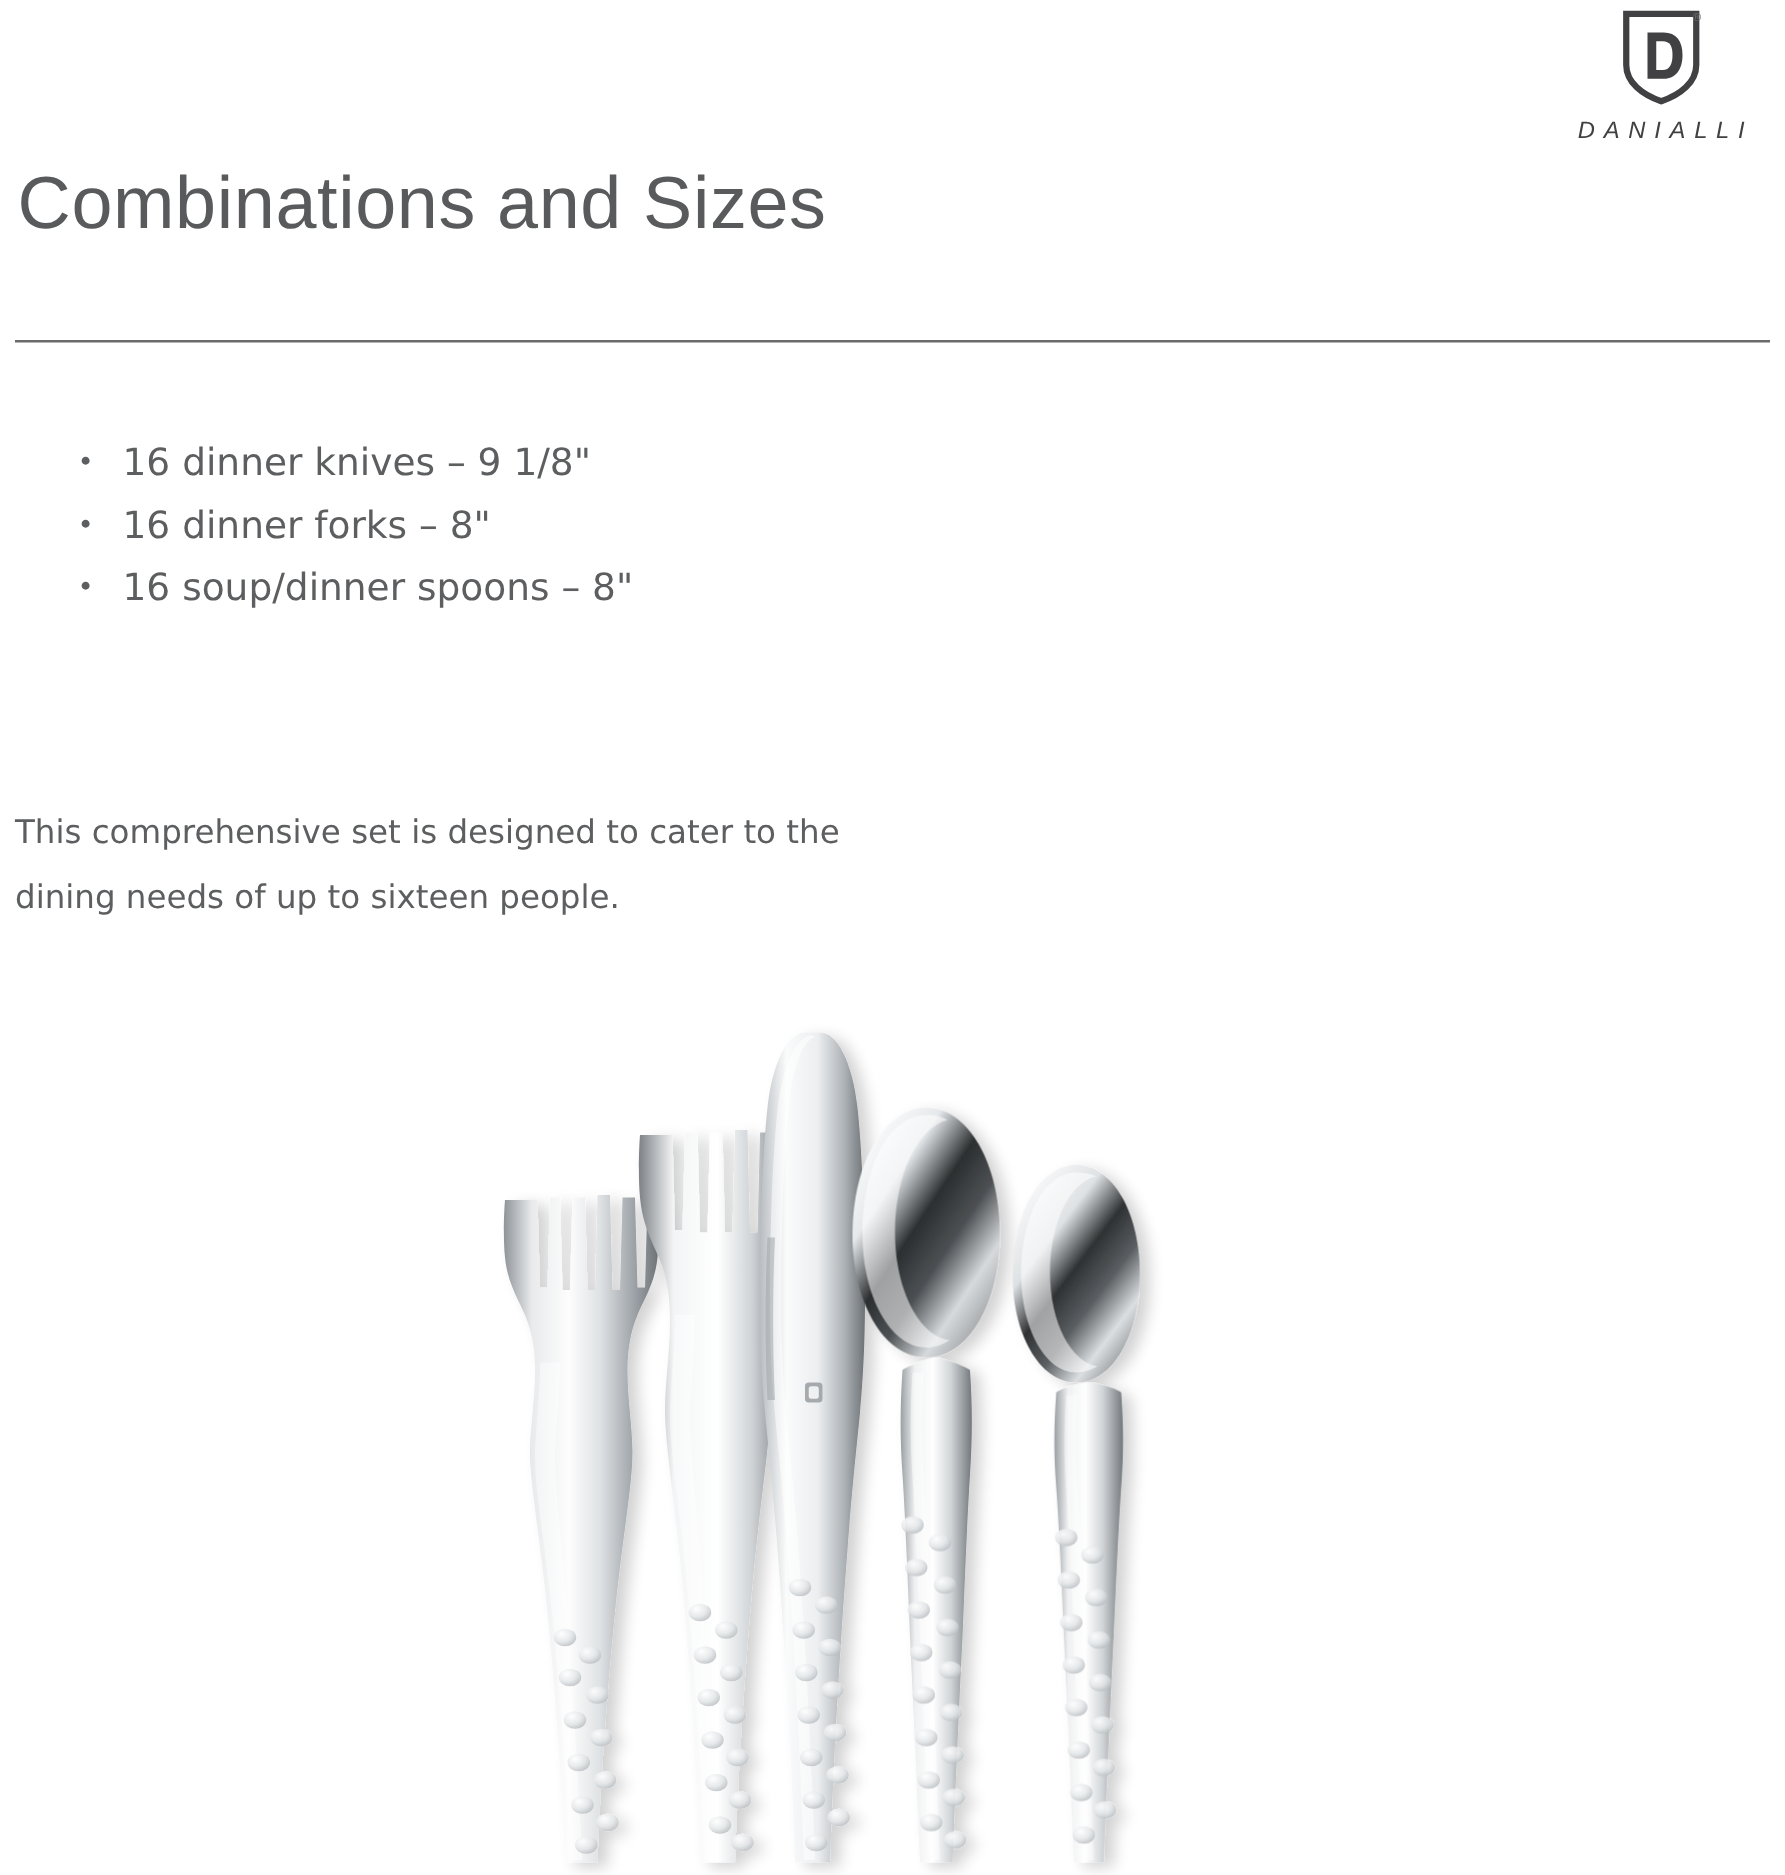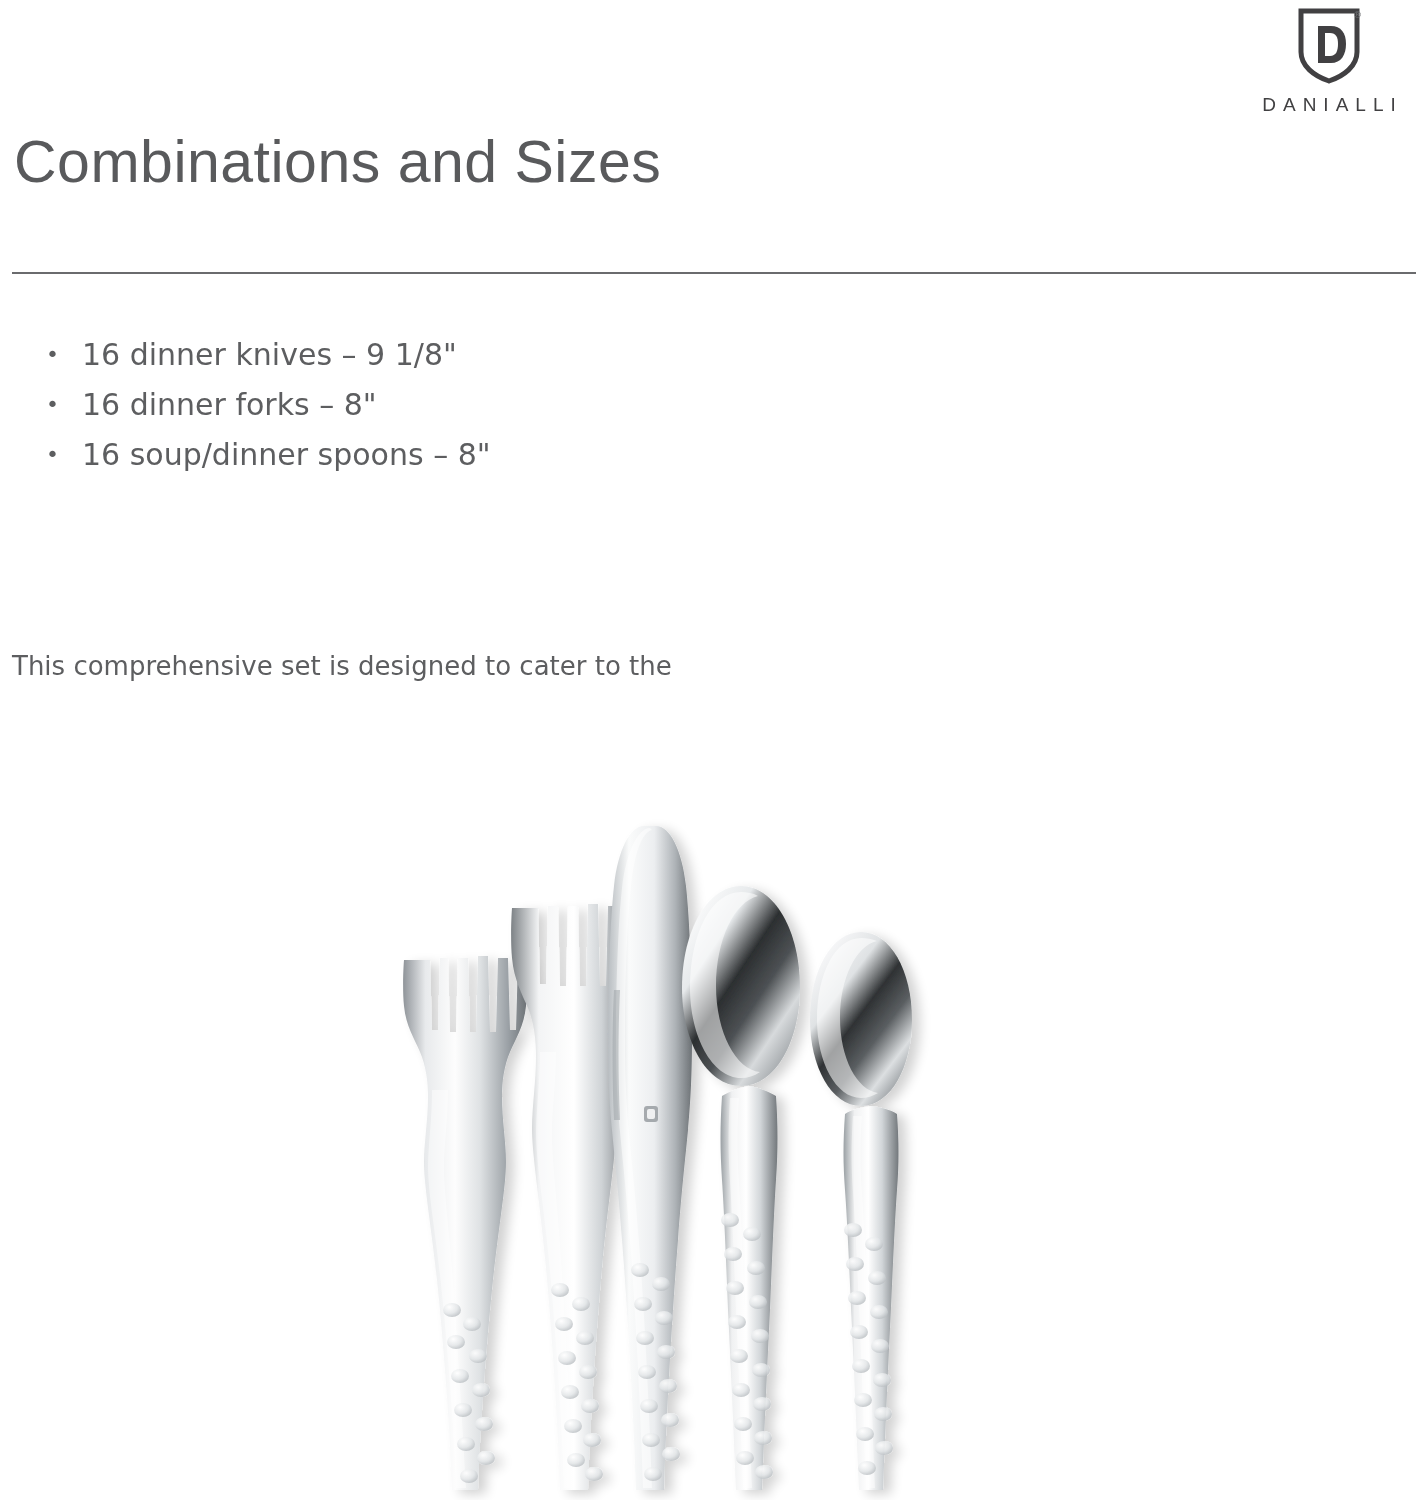--- a/index.html
+++ b/index.html
@@ -31,20 +31,21 @@
     position: relative;
   }
   .brand-shield svg { display: block; }
   .brand-name {
     margin-top: 10px;
     font-size: 19px;
     letter-spacing: 7px;
     color: #414042;
     font-family: "Liberation Sans", sans-serif;
     text-indent: 7px;
+    font-style: italic;
   }
   .brand-reg {
     position: absolute;
     top: 2px;
     right: -2px;
     font-size: 9px;
     color: #6d6e71;
   }
 
   
@@ -68,21 +69,21 @@
     background: #6a6b6d;
   }
 
   
   .spec-list {
     position: absolute;
     left: 14px;
     top: 330px;
     width: 1000px;
     list-style: none;
-    margin: 0;
+    margin: 16px;
     padding: 0;
   }
   .spec-list li {
     position: relative;
     padding-left: 68px;
     font-size: 30px;
     line-height: 50px;
     color: #5d5e60;
     white-space: nowrap;
   }
@@ -136,20 +137,21 @@
 <div class="rule"></div>
 
 <ul class="spec-list">
   <li>16 dinner knives – 9 1/8"</li>
   <li>16 dinner forks – 8"</li>
   <li>16 soup/dinner spoons – 8"</li>
 </ul>
 
 <div class="desc">
   <span>This comprehensive set is designed to cater to the</span>
+  <span>dining needs of up to sixteen people.</span>
 </div>
 
 <div class="cutlery">
   <svg width="1428" height="710" viewBox="0 0 1428 710" xmlns="http://www.w3.org/2000/svg">
     <defs>
       <linearGradient id="steel" x1="0" y1="0" x2="1" y2="0">
         <stop offset="0%" stop-color="#8f9499"></stop>
         <stop offset="18%" stop-color="#e8eaec"></stop>
         <stop offset="42%" stop-color="#fdfdfd"></stop>
         <stop offset="62%" stop-color="#dfe2e4"></stop>

